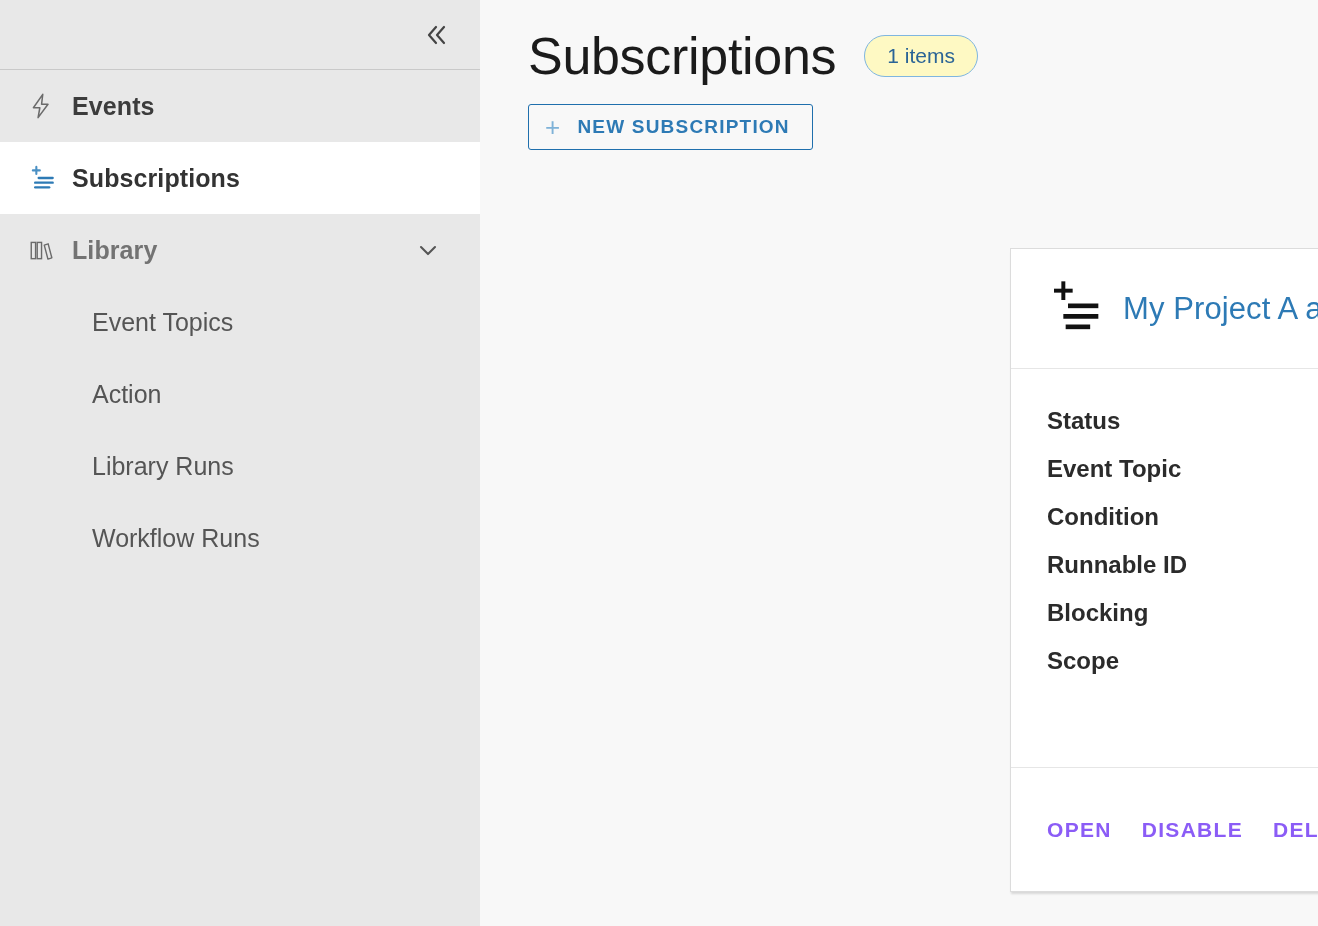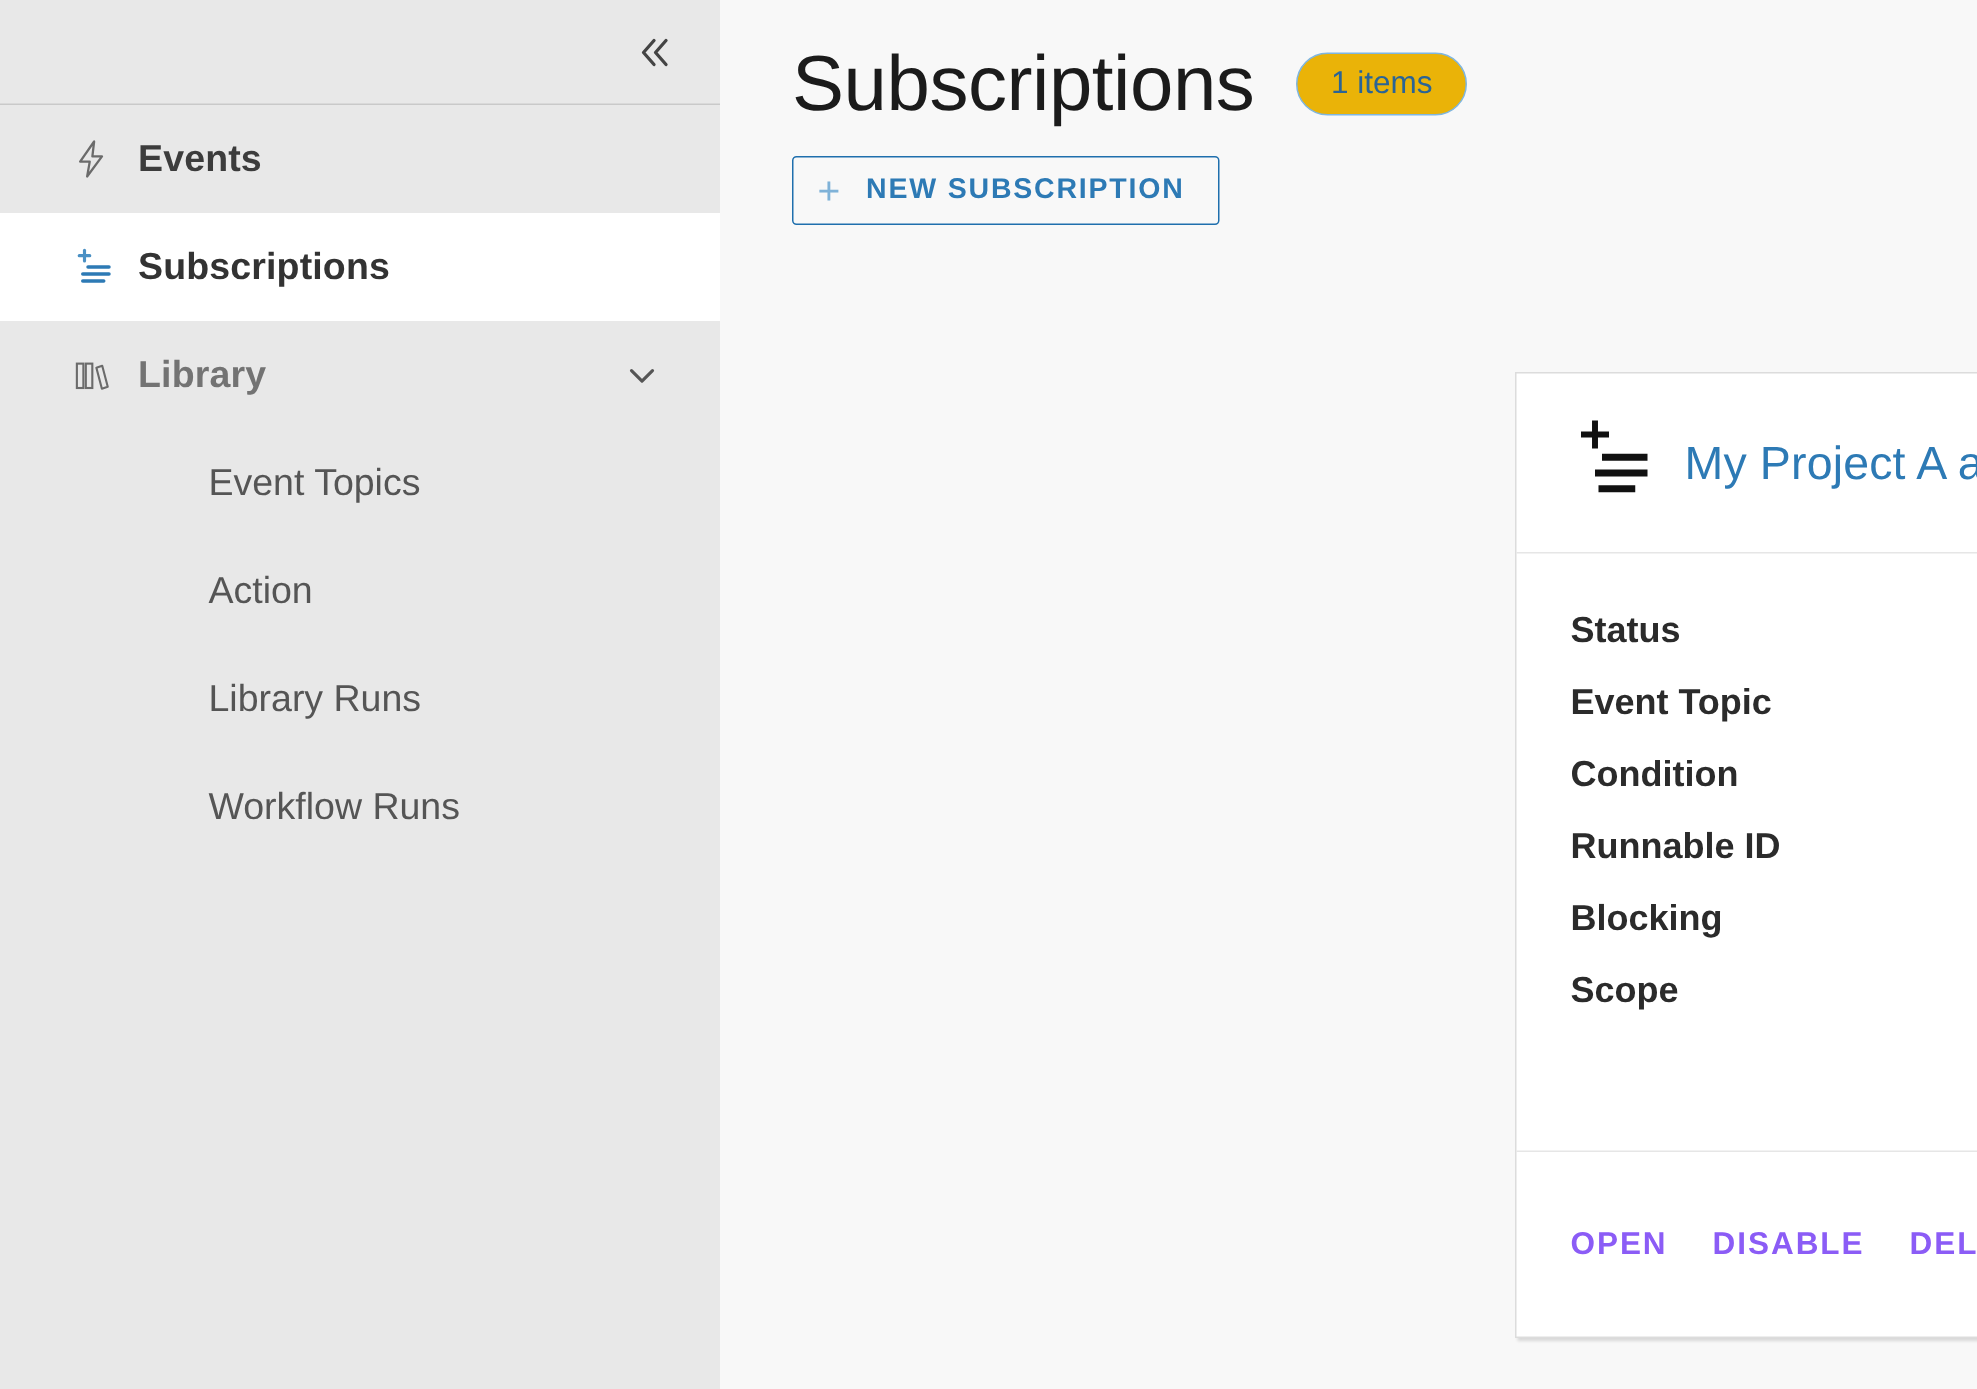--- a/index.html
+++ b/index.html
@@ -27,21 +27,21 @@
   .collapse-btn {
     width: 40px; height: 40px;
     display: flex; align-items: center; justify-content: center;
     cursor: pointer;
     color: #444;
   }
   .nav { padding-top: 0; }
   .nav-item {
     display: flex; align-items: center;
     height: 72px;
-    padding-left: 46px;
+    padding-left: 26px;
     cursor: pointer;
     position: relative;
   }
   .nav-item.selected { background: #ffffff; }
   .nav-item .nav-icon {
     width: 30px; height: 30px;
     display: flex; align-items: center; justify-content: center;
     margin-right: 16px;
     flex: 0 0 30px;
   }
@@ -57,21 +57,20 @@
     position: absolute; right: 38px; top: 50%;
     transform: translateY(-50%);
     color: #555;
     display: flex; align-items: center;
   }
   .nav-sub {
     display: flex; align-items: center;
     height: 72px;
     padding-left: 92px;
     cursor: pointer;
-    margin-left: 47px;
   }
   .nav-sub span {
     font-size: 25px;
     color: #555;
   }
 
   
   .main {
     flex: 1 1 auto;
     background: #f8f8f8;
@@ -84,21 +83,21 @@
   }
   .page-title {
     font-size: 52px;
     font-weight: 400;
     color: #1b1b1b;
     line-height: 1;
     letter-spacing: -0.3px;
   }
   .items-badge {
     margin-left: 28px;
-    background: #eab308;
+    background: #fef9c3;
     border: 1px solid #7fb6e0;
     border-radius: 22px;
     color: #2a6496;
     font-size: 21px;
     padding: 9px 22px 10px;
     line-height: 1;
   }
   .new-btn {
     margin-top: 22px;
     display: inline-flex; align-items: center;

